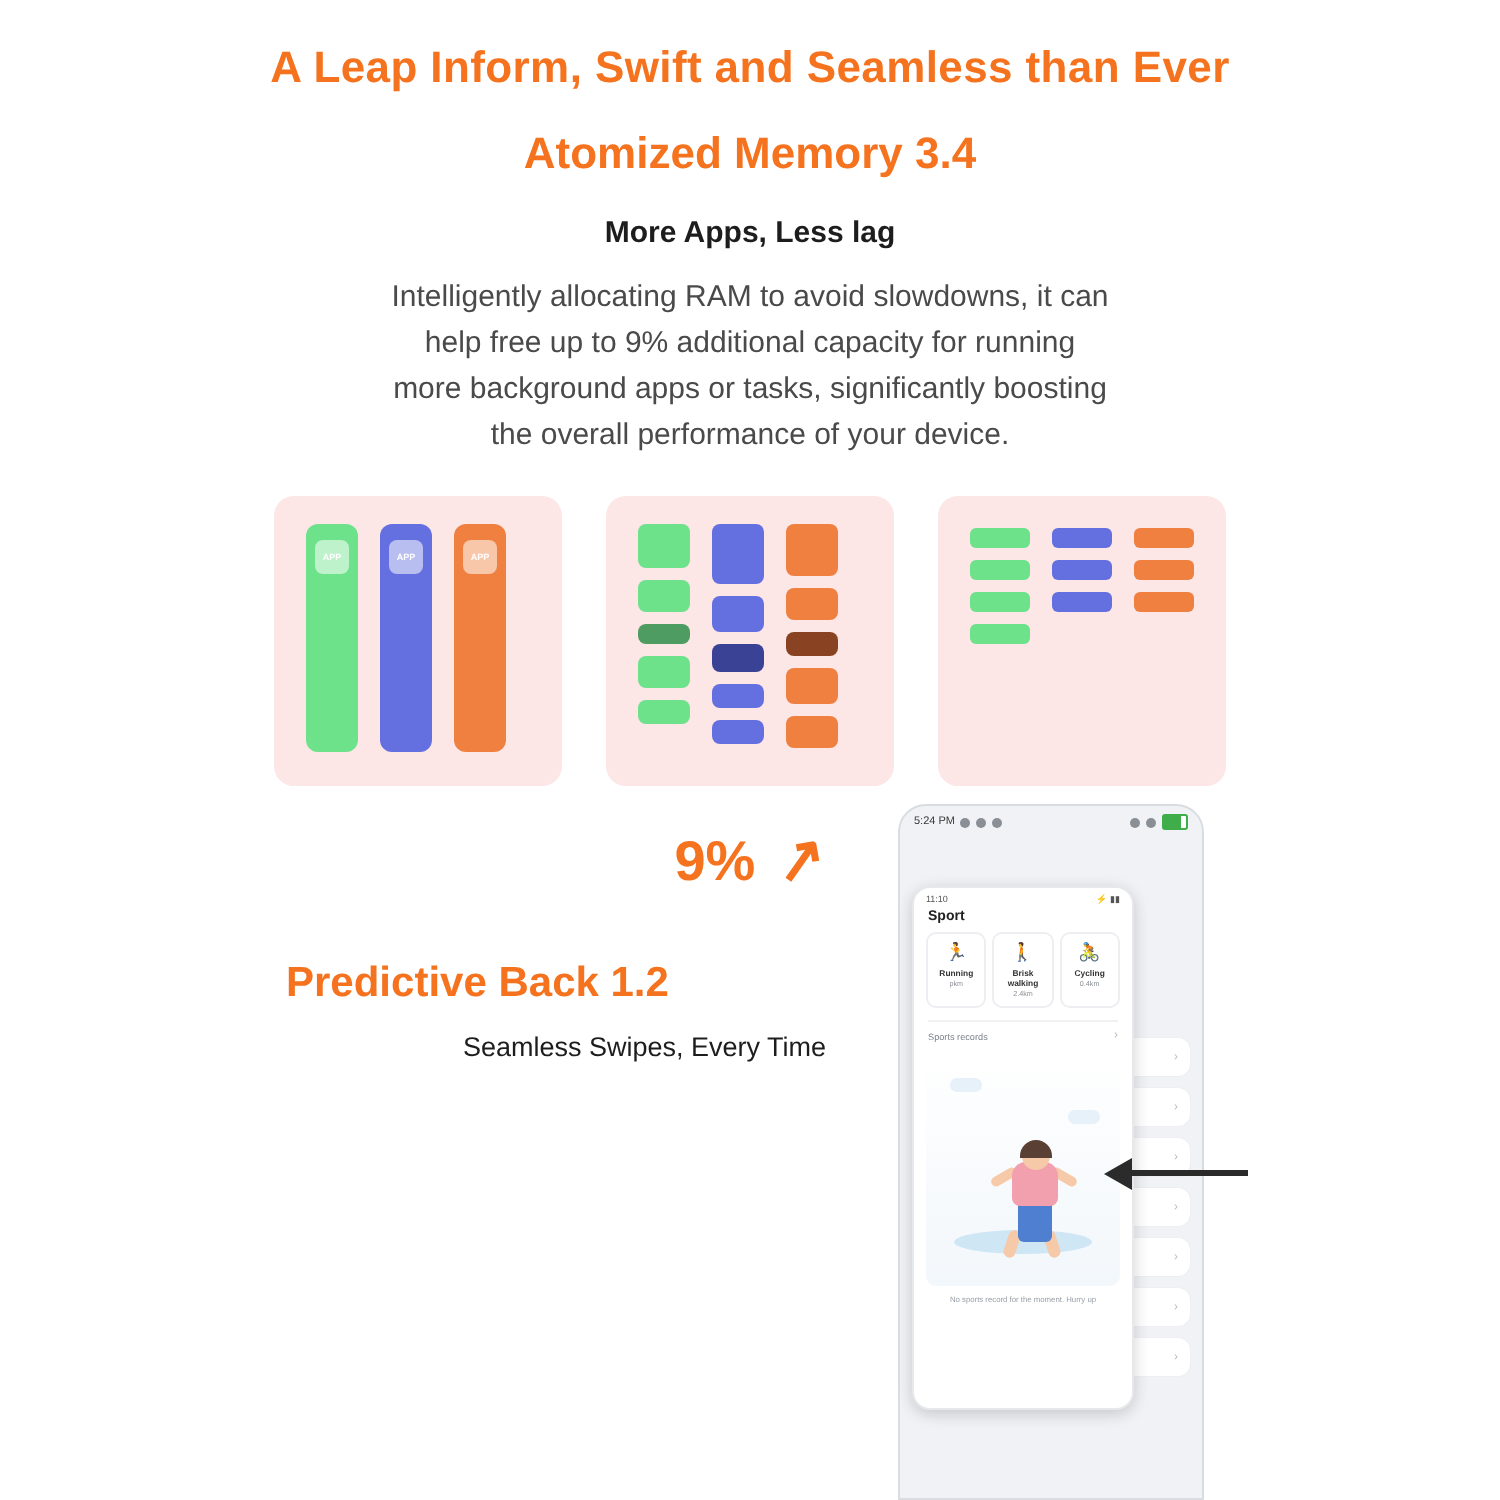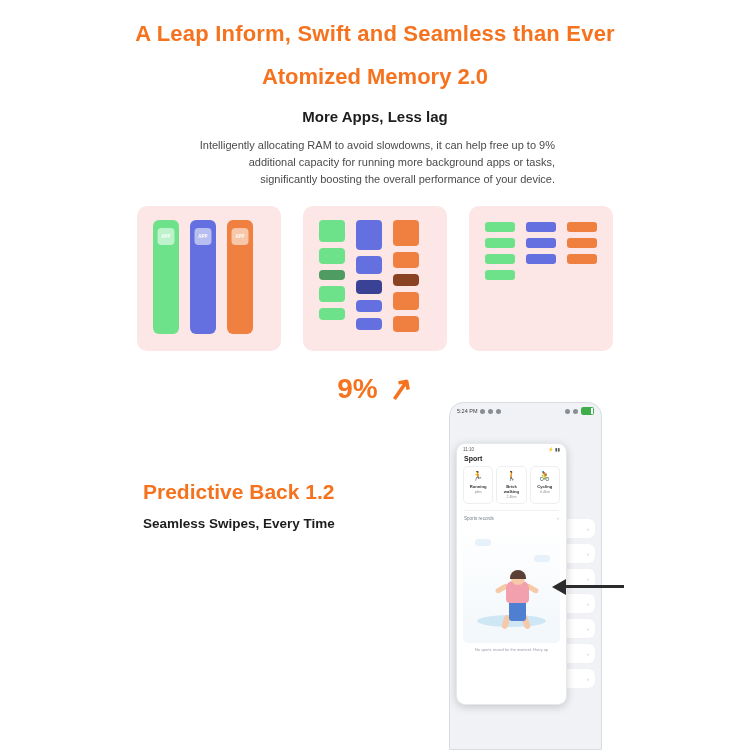--- a/index.html
+++ b/index.html
@@ -40,23 +40,23 @@
     margin-top: 16px;
   }
   .tagline {
     text-align: center;
     color: #1d1d1d;
     font-size: 15px;
     font-weight: bold;
     margin-top: 18px;
   }
   .desc {
-    text-align: right;
+    text-align: center;
     color: #4a4a4a;
-    font-size: 11px;
+    font-size: 15px;
     line-height: 1.55;
     margin: 12px auto 0 auto;
     width: 360px;
   }
 
   
   .panels {
     display: flex;
     justify-content: center;
     gap: 22px;
@@ -143,22 +143,23 @@
     width: 270px;
   }
   .pb-title {
     color: #f5731f;
     font-size: 21px;
     font-weight: bold;
   }
   .pb-sub {
     color: #1d1d1d;
     font-size: 13.5px;
-    font-weight: bold;
+    font-weight: normal;
     margin-top: 12px;
+    text-align: right;
   }
   .pb-body {
     color: #4a4a4a;
     font-size: 10.5px;
     line-height: 1.6;
     margin-top: 14px;
     width: 218px;
   }
 
   
@@ -378,21 +379,21 @@
     border-bottom: 8px solid transparent;
     border-right: 14px solid #2b2b2b;
   }
 </style>
 </head>
 <body>
 
 <div class="page">
 
   <div class="headline">A Leap Inform, Swift and Seamless than Ever</div>
-  <div class="subheadline">Atomized Memory 2.0</div>
+  <div class="subheadline">Atomized Memory 3.4</div>
   <div class="tagline">More Apps, Less lag</div>
   <div class="desc">Intelligently allocating RAM to avoid slowdowns, it can help free up to 9% additional capacity for running more background apps or tasks, significantly boosting the overall performance of your device.</div>
 
   <div class="panels">
 
     <div class="panel panel-1">
       <div class="p1-row">
         <div class="tallbar green">
           <span class="appicon">APP</span>
         </div>

